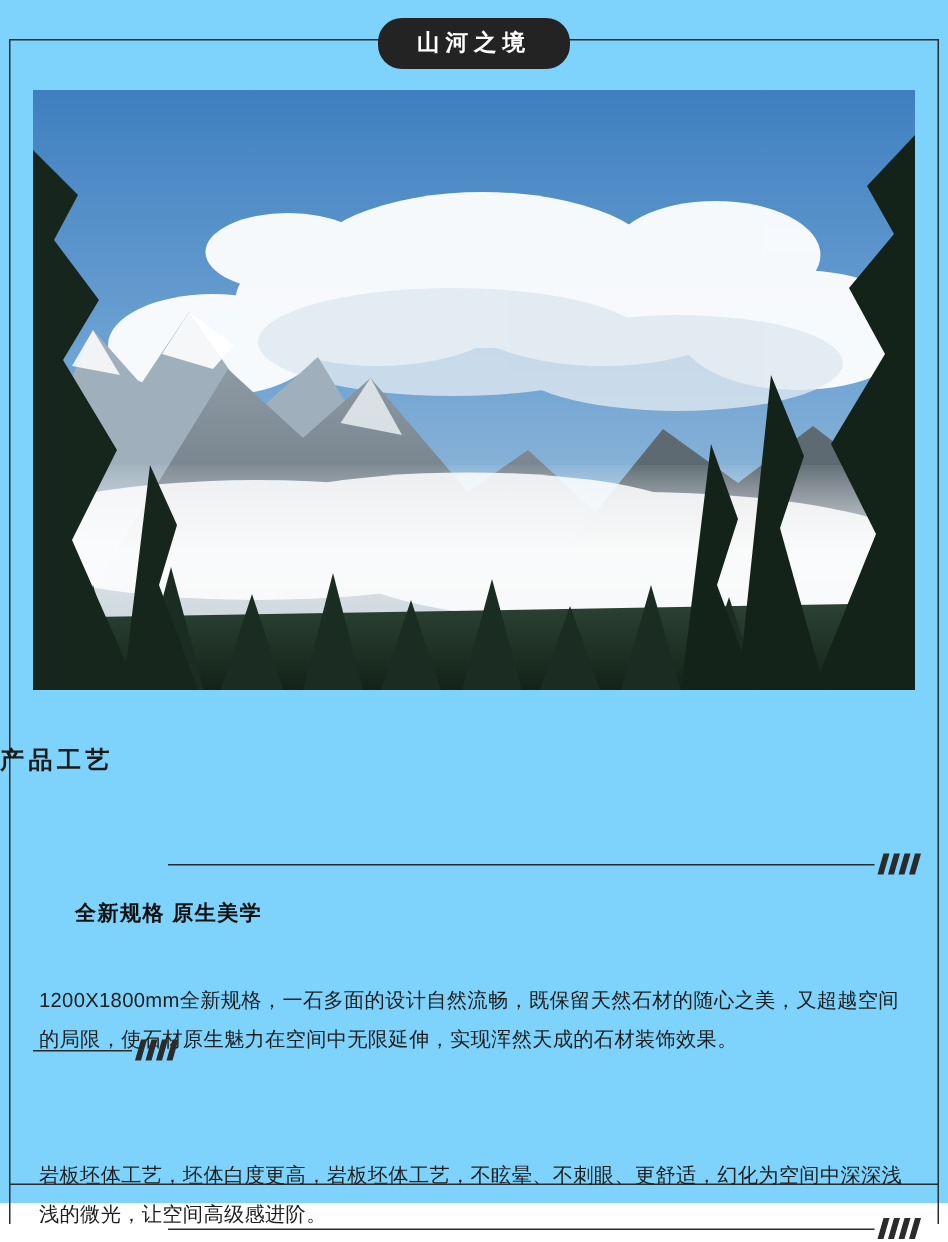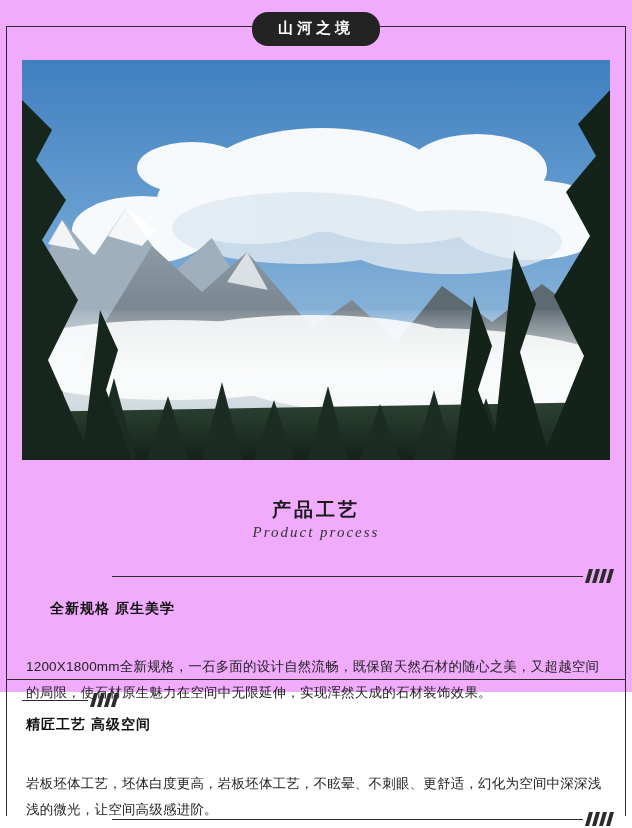--- a/index.html
+++ b/index.html
@@ -11,23 +11,23 @@
     width: 632px;
     height: 828px;
     font-family: "Liberation Sans", sans-serif;
     color: #1c1c1c;
     position: relative;
     overflow: hidden;
   }
   .page {
     position: relative;
     width: 632px;
-    height: 692px;
+    height: 802px;
     box-sizing: border-box;
-    background: #f0abfc;
+    background: #7dd3fc;
   }
 
   
   .frame-line {
     position: absolute;
     background: #2b2b2b;
   }
   .fl-top-left-h  { left: 6px;  top: 26px;  width: 252px; height: 1px; }
   .fl-top-right-h { right: 6px; top: 26px;  width: 252px; height: 1px; }
   .fl-left-v      { left: 6px;  top: 26px;  width: 1px; height: 790px; }
@@ -62,22 +62,22 @@
     background: #6f8494;
   }
   .hero svg { display: block; width: 588px; height: 400px; }
 
   
   .section-title {
     position: absolute;
     left: 0;
     right: 0;
     top: 497px;
-    text-align: center;
-    font-size: 19px;
+    text-align: left;
+    font-size: 16px;
     font-weight: bold;
     letter-spacing: 3px;
     color: #1a1a1a;
   }
   .section-sub {
     position: absolute;
     left: 0;
     right: 0;
     top: 524px;
     text-align: center;
@@ -233,21 +233,20 @@
 
       <g fill="#14231a">
         <polygon points="588,400 588,30 556,64 574,96 544,132 568,176 532,236 562,296 520,400"></polygon>
         <polygon points="470,400 492,190 514,244 498,292 528,400"></polygon>
         <polygon points="432,400 452,236 470,286 456,330 482,400"></polygon>
       </g>
     </svg>
   </div>
 
   <div class="section-title">产品工艺</div>
-  <div class="section-sub">Product process</div>
 
   <div class="divider right div-1">
     <span class="rule"></span>
     <span class="bars">
         <i></i>
         <i></i>
         <i></i>
         <i></i>
       </span>
   </div>
@@ -258,21 +257,20 @@
   <div class="divider left div-2">
     <span class="rule"></span>
     <span class="bars">
         <i></i>
         <i></i>
         <i></i>
         <i></i>
       </span>
   </div>
 
-  <div class="block-head b2-head">精匠工艺 高级空间</div>
   <div class="block-body b2-body">岩板坯体工艺，坯体白度更高，岩板坯体工艺，不眩晕、不刺眼、更舒适，幻化为空间中深深浅浅的微光，让空间高级感进阶。</div>
 
   <div class="divider right div-3">
     <span class="rule"></span>
     <span class="bars">
         <i></i>
         <i></i>
         <i></i>
         <i></i>
       </span>

